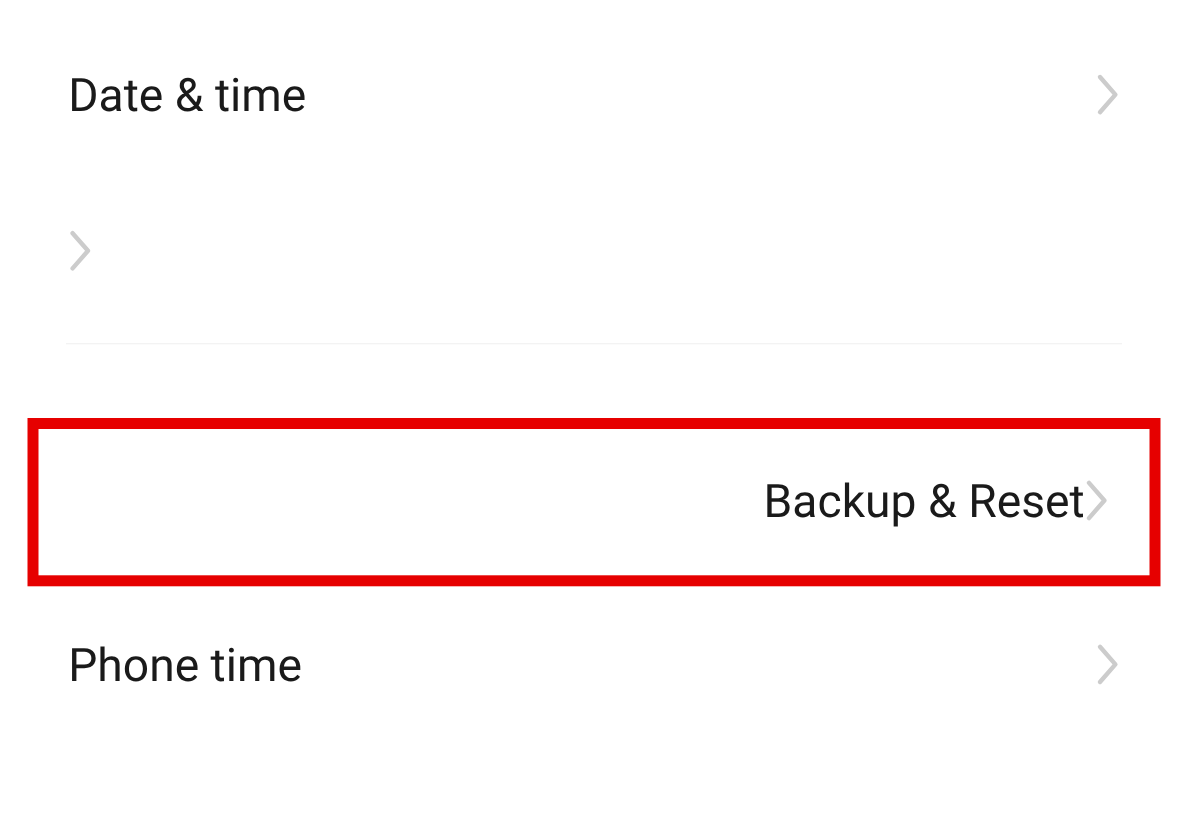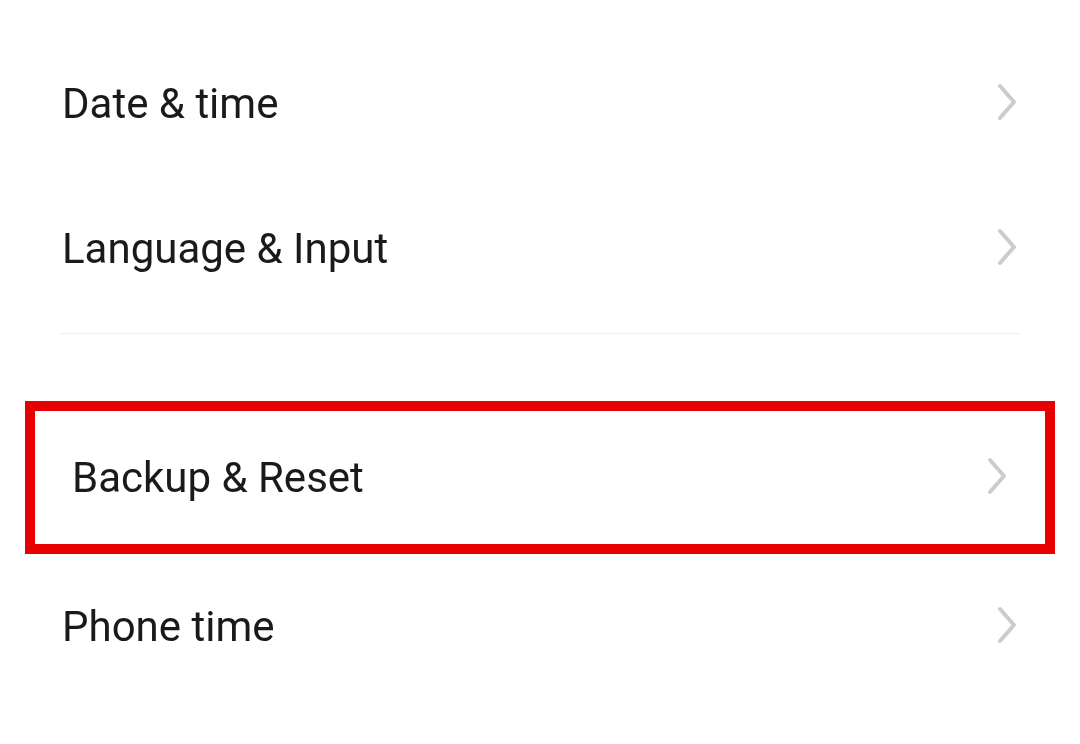--- a/index.html
+++ b/index.html
@@ -9,21 +9,21 @@
     }
     body {
       font-family: -apple-system, BlinkMacSystemFont, 'Segoe UI', Roboto, Helvetica, Arial, sans-serif;
       background: #ffffff;
       width: 1080px;
       height: 744px;
       overflow: hidden;
     }
     .settings-list {
       width: 100%;
-      padding-top: 31px;
+      padding-top: 15px;
     }
     .settings-item {
       display: flex;
       align-items: center;
       justify-content: space-between;
       padding: 48px 60px 48px 62px;
       cursor: pointer;
     }
     .settings-label {
       font-size: 42px;
@@ -40,38 +40,38 @@
     }
     .spacer {
       height: 55px;
     }
     .highlight-box {
       border: 10px solid #e60000;
       margin: 0 25px;
     }
     .highlight-box .settings-item {
       padding: 42px 35px 42px 37px;
+      justify-content: flex-end;
     }
   </style>
 </head>
 <body>
 
 <div class="settings-list">
 
   <div class="settings-item">
     <span class="settings-label">Date &amp; time</span>
     <span class="chevron">
       <svg width="24" height="40" viewBox="0 0 24 40" fill="none">
         <path d="M4 4 L18 20 L4 36" stroke="#cccccc" stroke-width="4" stroke-linecap="round" stroke-linejoin="round"></path>
       </svg>
     </span>
   </div>
 
   <div class="settings-item">
-    <span class="settings-label">Language &amp; Input</span>
     <span class="chevron">
       <svg width="24" height="40" viewBox="0 0 24 40" fill="none">
         <path d="M4 4 L18 20 L4 36" stroke="#cccccc" stroke-width="4" stroke-linecap="round" stroke-linejoin="round"></path>
       </svg>
     </span>
   </div>
 
   <div class="divider"></div>
   <div class="spacer"></div>
 

